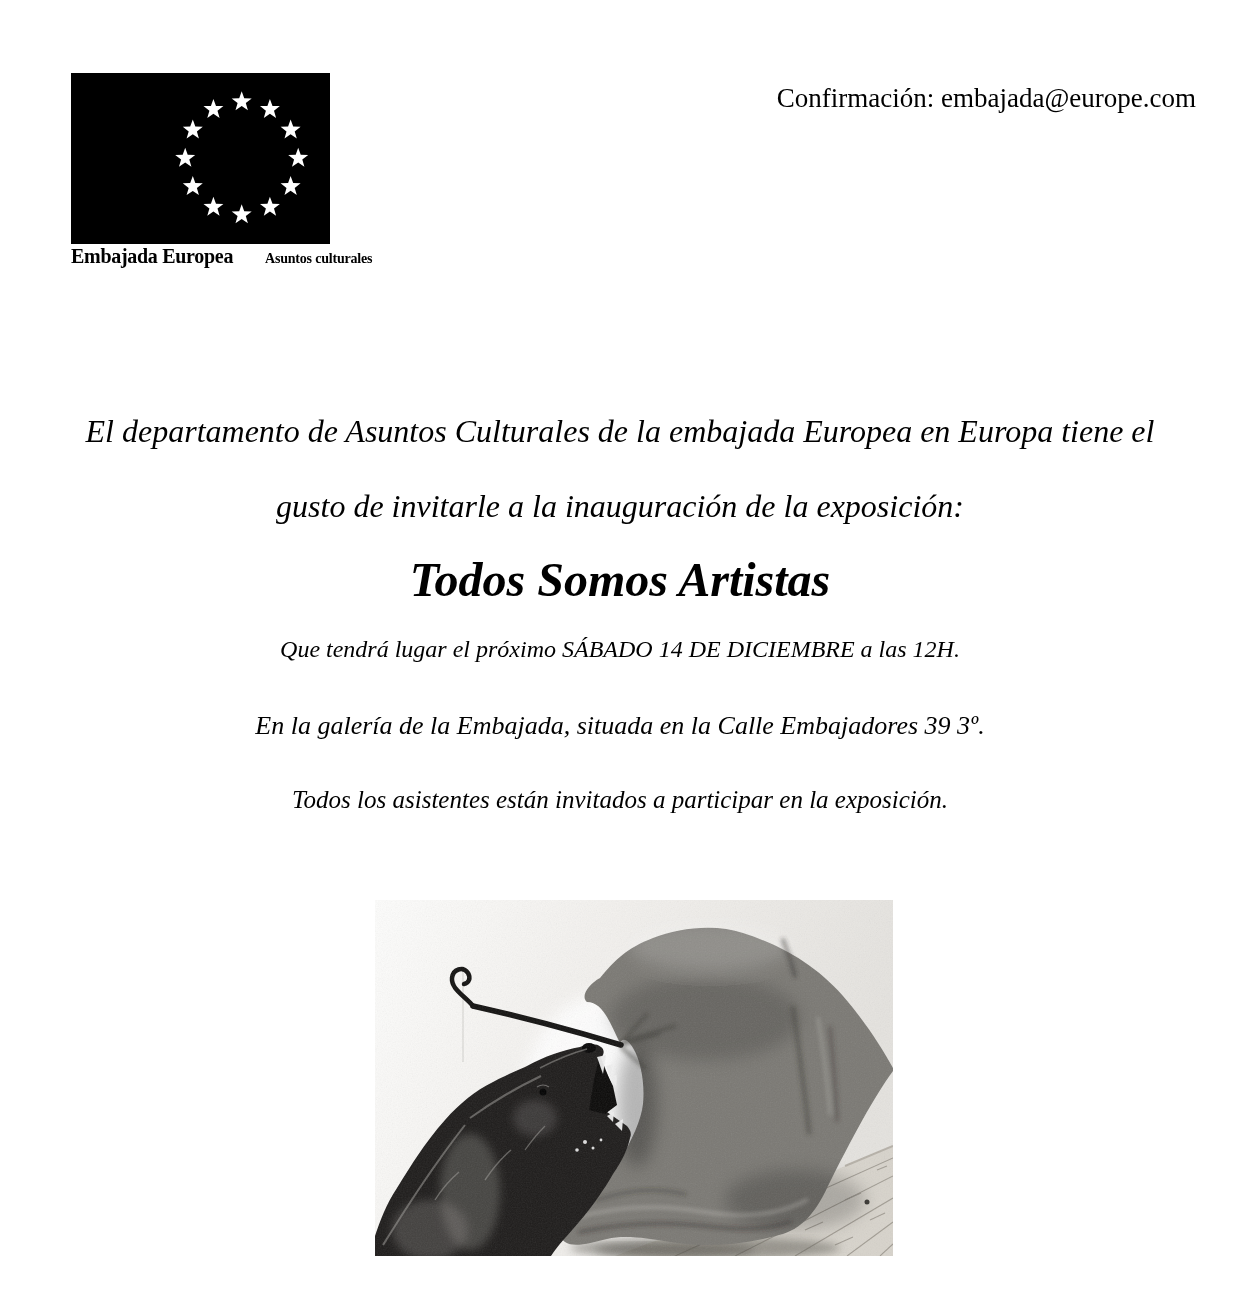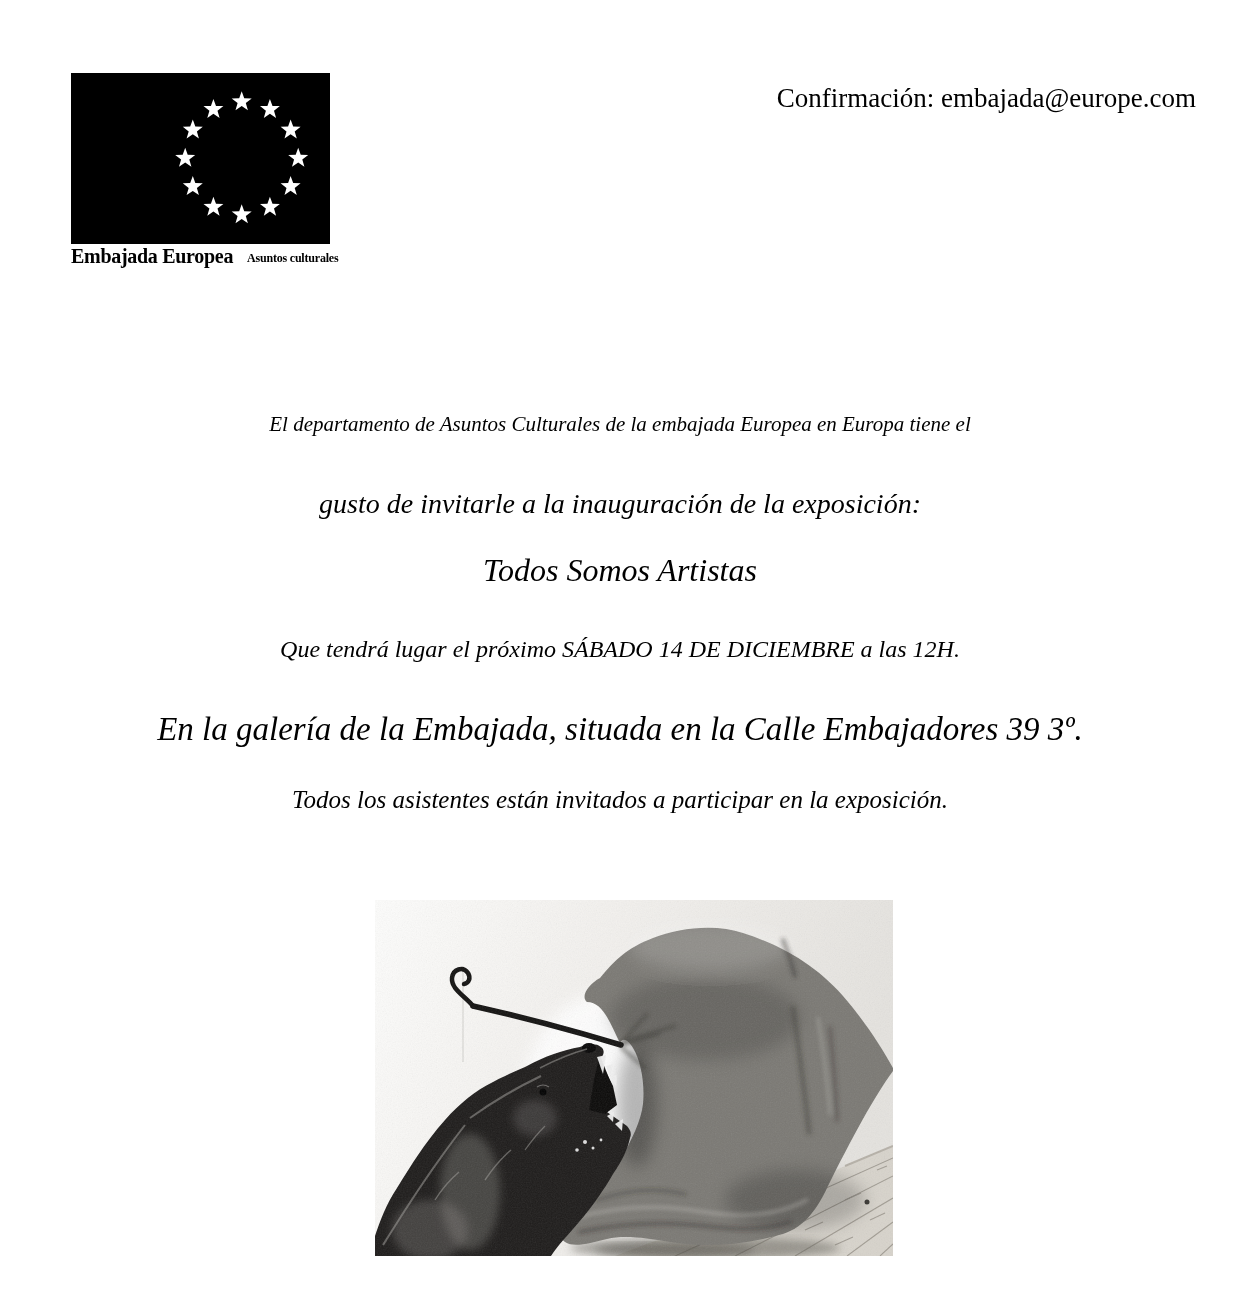--- a/index.html
+++ b/index.html
@@ -14,33 +14,33 @@
     top:62px;right:44px;font-size:27px;line-height:1.2;
     font-family:"Liberation Serif", serif;
     margin-top:20px;
   }
   .flag{left:71px;top:73px;width:259px;height:171px;display:block;}
   .org-name{
     left:71px;top:245px;font-size:20px;font-weight:bold;
     letter-spacing:-0.3px;
   }
   .dept-name{
-    left:247px;top:251px;font-size:12px;font-weight:bold;
+    left:265px;top:251px;font-size:14px;font-weight:bold;
     letter-spacing:-0.2px;
   }
   
   .inv-line{
     left:0;width:100%;text-align:center;font-style:italic;
     font-family:"Liberation Serif", serif;line-height:1.2;
   }
-  .l1{top:412px;font-size:21px;}
-  .l2{top:487px;font-size:28px;}
-  .title{top:551px;font-size:32px;font-weight:normal;}
+  .l1{top:412px;font-size:32px;}
+  .l2{top:487px;font-size:32px;}
+  .title{top:551px;font-size:48px;font-weight:bold;}
   .l3{top:635px;font-size:24px;}
-  .l4{top:710px;font-size:33px;}
+  .l4{top:710px;font-size:26px;}
   .l5{top:785px;font-size:25px;}
   
   .photo{left:375px;top:900px;width:518px;height:356px;display:block;}
 </style>
 </head>
 <body>
 
 <div class="abs confirmation">Confirmación: embajada@europe.com</div>
 
 <svg class="abs flag" viewBox="0 0 259 171" aria-hidden="true" style="--flag-bg: #000000;">

